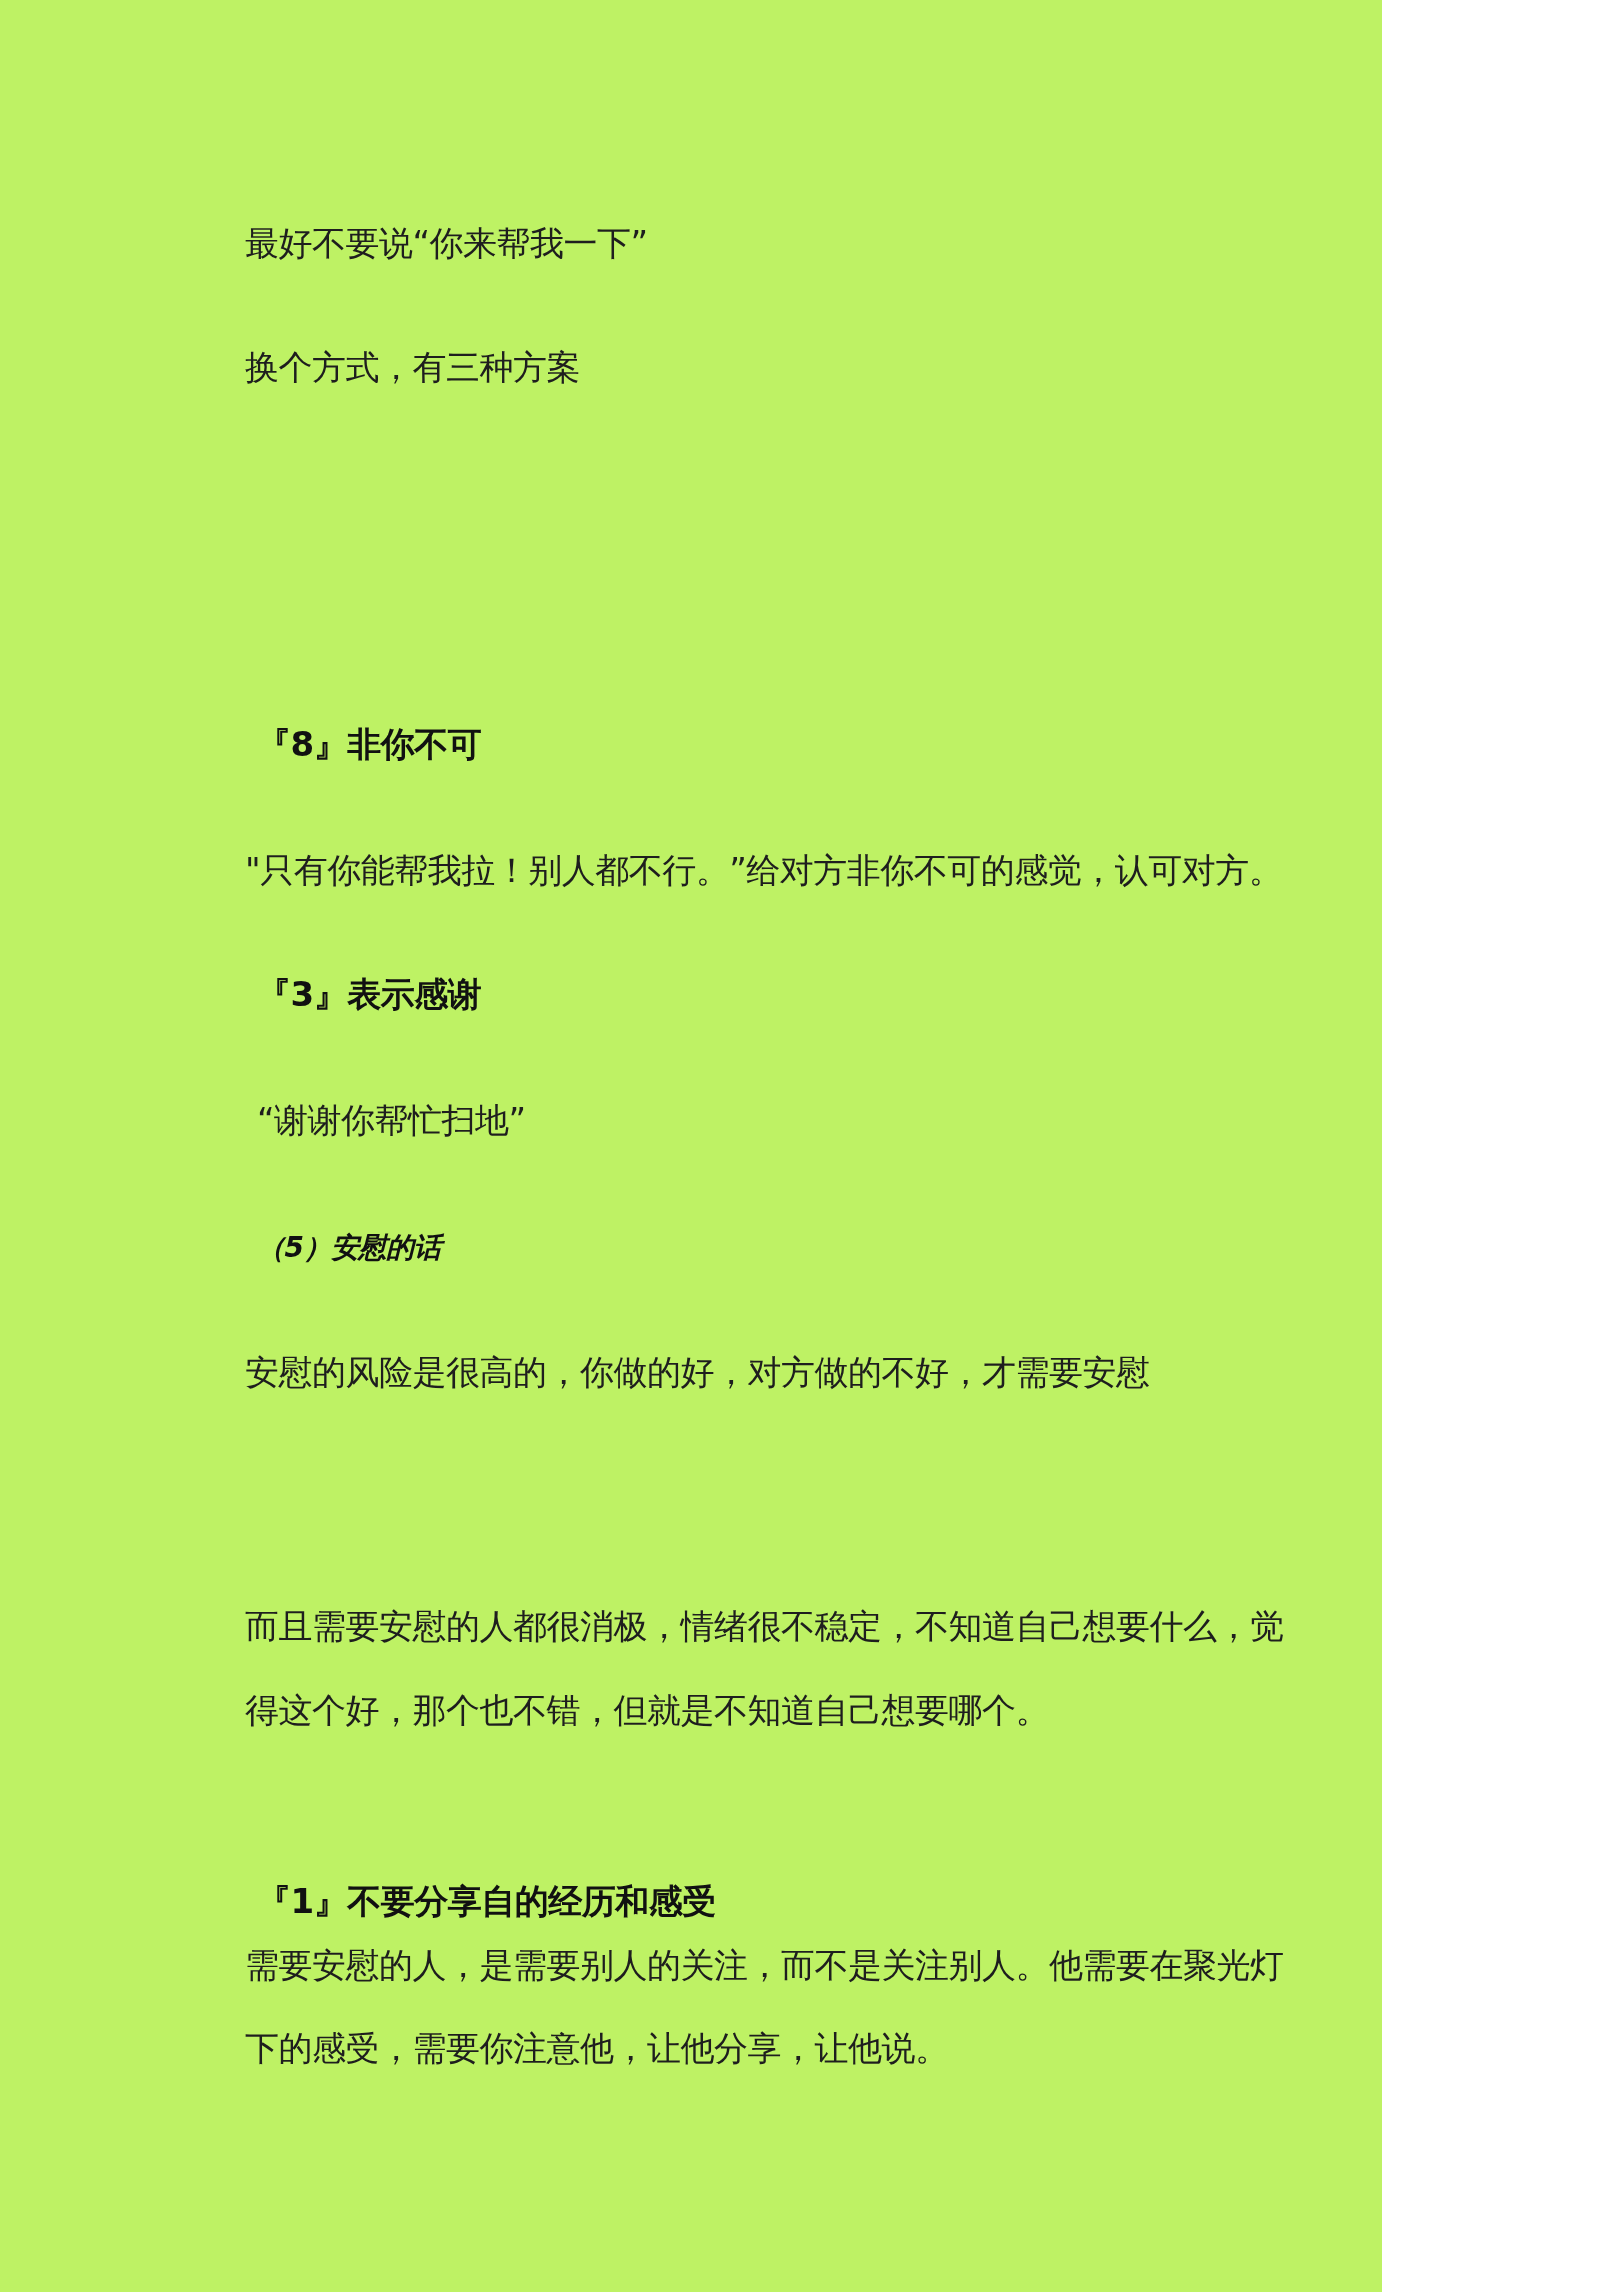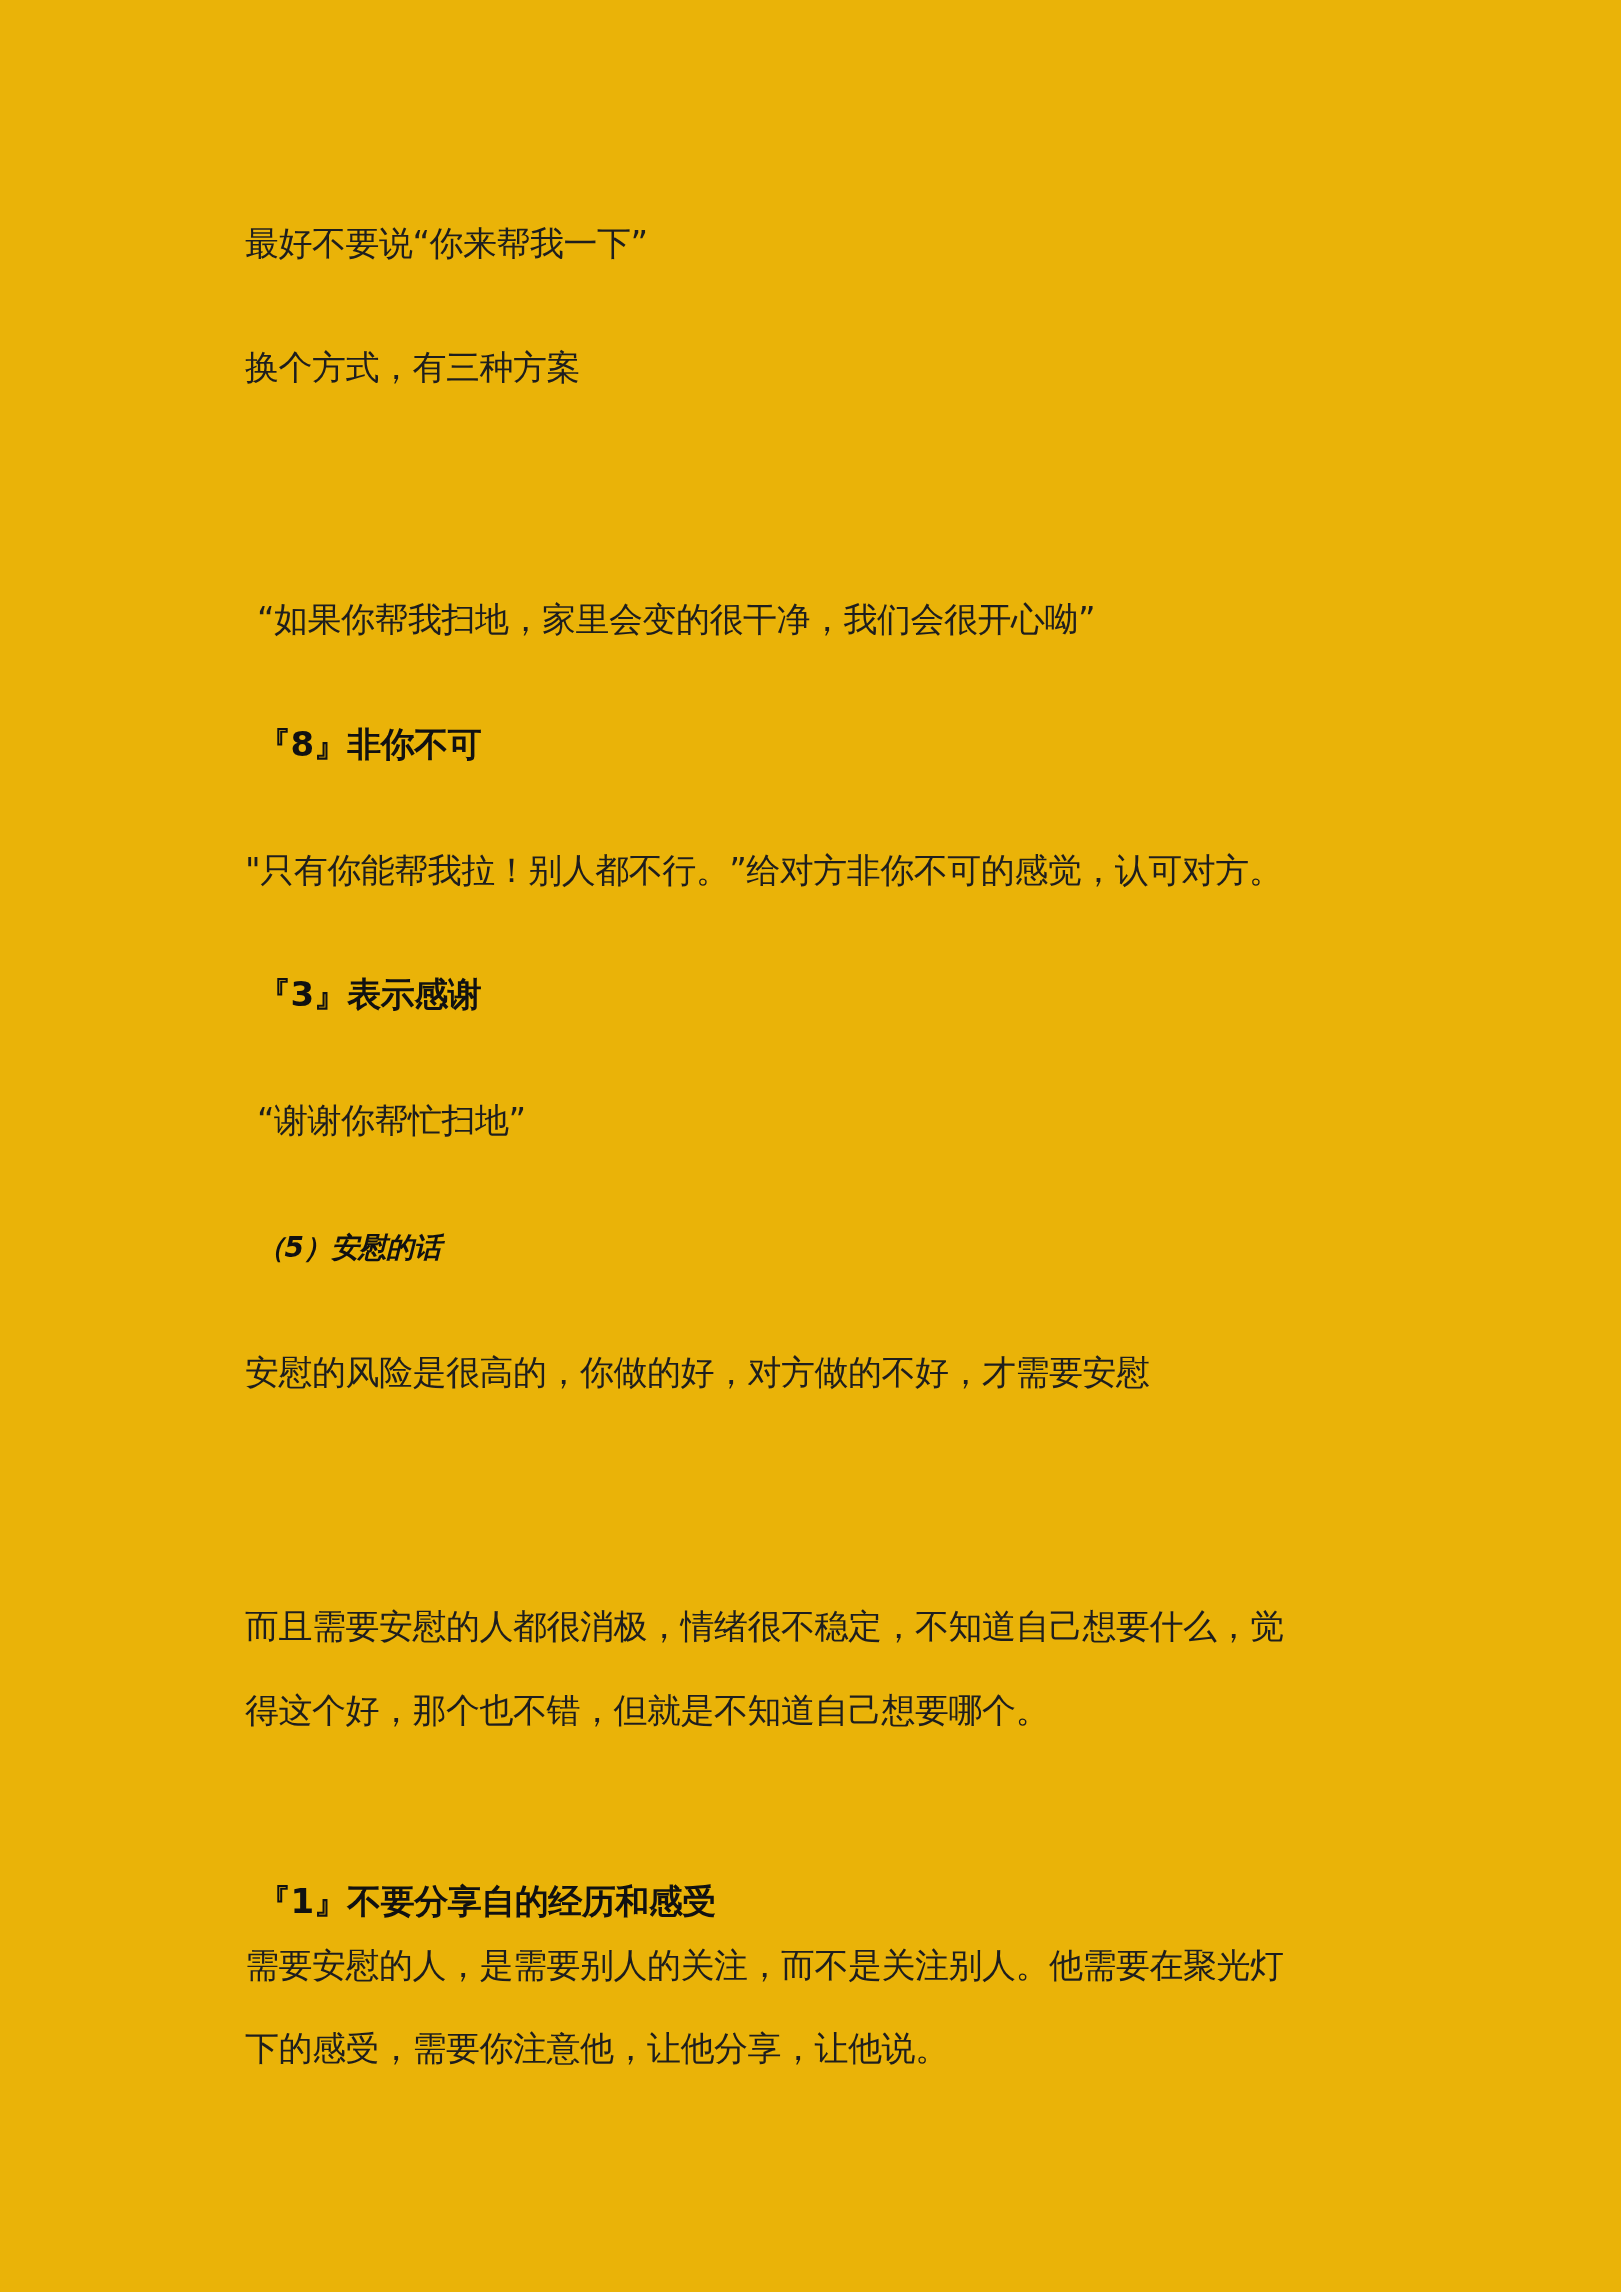--- a/index.html
+++ b/index.html
@@ -12,23 +12,23 @@
       height: 2293px;
       position: relative;
       overflow: hidden;
       font-family: "DejaVu Sans", "Liberation Sans", sans-serif;
       color: #1a1a1a;
     }
     .page {
       position: absolute;
       left: 0;
       top: 0;
-      width: 1621px;
+      width: 1382px;
       height: 2293px;
-      background: #eab308;
+      background: #bef264;
     }
     .line {
       position: absolute;
       left: 245px;
       white-space: nowrap;
       font-size: 34px;
       line-height: 43px;
       letter-spacing: -0.5px;
       color: #1e1e1e;
     }
@@ -49,21 +49,20 @@
 </head>
 <body>
 
 <div class="page">
 
   <div class="line" style="top:222px;">最好不要说“你来帮我一下”</div>
 
   <div class="line" style="top:346px;">换个方式，有三种方案</div>
 
 
-  <div class="line indent" style="top:598px;">“如果你帮我扫地，家里会变的很干净，我们会很开心呦”</div>
 
   <div class="line bold indent" style="top:723px;">『8』非你不可</div>
 
   <div class="line" style="top:849px;">"只有你能帮我拉！别人都不行。”给对方非你不可的感觉，认可对方。</div>
 
   <div class="line bold indent" style="top:973px;">『3』表示感谢</div>
 
   <div class="line indent" style="top:1099px;">“谢谢你帮忙扫地”</div>
 
   <div class="line small-bold" style="top:1229px;">（5）安慰的话</div>

